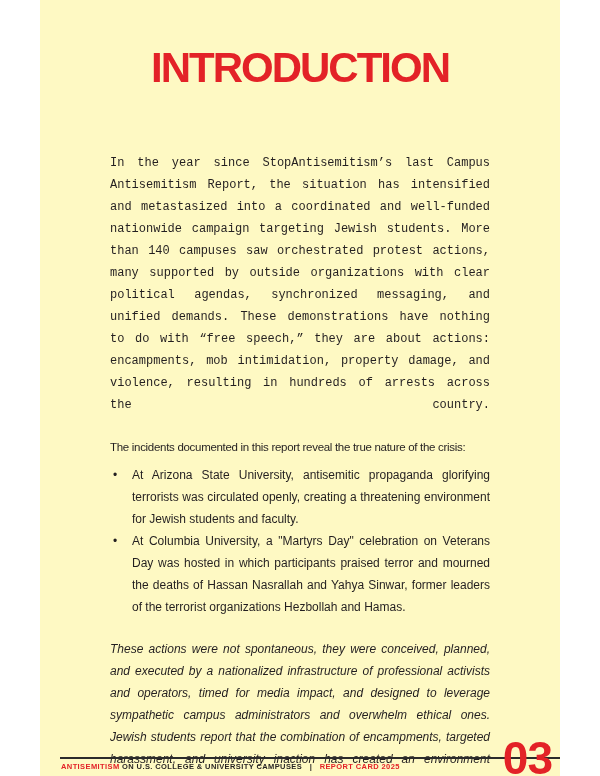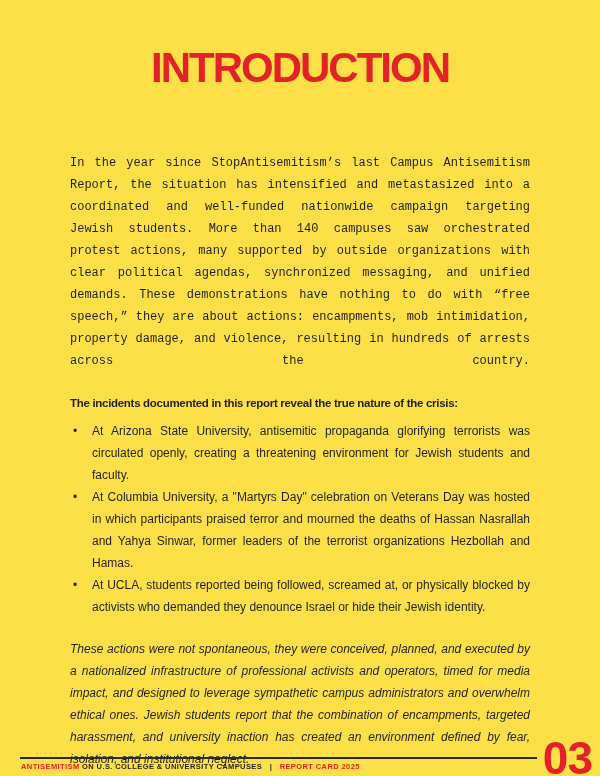--- a/index.html
+++ b/index.html
@@ -1,22 +1,22 @@
 <!DOCTYPE html>
 <html><head>
 <meta charset="utf-8">
 <style>
   * { margin: 0; padding: 0; box-sizing: border-box; }
   html, body { background: #ffffff; }
   .page {
     position: relative;
-    width: 600px;
+    width: 520px;
     height: 776px;
     margin: 0 auto;
-    background: #fde047;
+    background: #fef9c3;
     font-family: "Liberation Sans", sans-serif;
     color: #231f20;
     overflow: hidden;
   }
   .page-title {
     margin-top: 46px;
     text-align: center;
     font-size: 42px;
     font-weight: bold;
     letter-spacing: -2px;
@@ -34,21 +34,21 @@
     line-height: 22px;
     text-align: justify;
   }
   .justify-all {
     text-align-last: justify;
     font-family: Liberation Mono, monospace;
   }
   .crisis-heading {
     margin-top: 20px;
     font-size: 11.5px;
-    font-weight: bold;
+    font-weight: normal;
     letter-spacing: -0.3px;
     white-space: nowrap;
     line-height: 22px;
     color: #231f20;
   }
   .incident-list {
     list-style: none;
     margin-top: 6px;
   }
   .incident-list li {
@@ -107,21 +107,20 @@
   <h1 class="page-title">INTRODUCTION</h1>
 
   <div class="content">
     <p class="body-par justify-all">In the year since StopAntisemitism’s last Campus Antisemitism Report, the situation has intensified and metastasized into a coordinated and well-funded nationwide campaign targeting Jewish students. More than 140 campuses saw orchestrated protest actions, many supported by outside organizations with clear political agendas, synchronized messaging, and unified demands. These demonstrations have nothing to do with “free speech,” they are about actions: encampments, mob intimidation, property damage, and violence, resulting in hundreds of arrests across the country.</p>
 
     <h2 class="crisis-heading">The incidents documented in this report reveal the true nature of the crisis:</h2>
 
     <ul class="incident-list">
       <li>At Arizona State University, antisemitic propaganda glorifying terrorists was circulated openly, creating a threatening environment for Jewish students and faculty.</li>
       <li>At Columbia University, a "Martyrs Day" celebration on Veterans Day was hosted in which participants praised terror and mourned the deaths of Hassan Nasrallah and Yahya Sinwar, former leaders of the terrorist organizations Hezbollah and Hamas.</li>
-      <li>At UCLA, students reported being followed, screamed at, or physically blocked by activists who demanded they denounce Israel or hide their Jewish identity.</li>
     </ul>
 
     <p class="body-par closing-par">These actions were not spontaneous, they were conceived, planned, and executed by a nationalized infrastructure of professional activists and operators, timed for media impact, and designed to leverage sympathetic campus administrators and overwhelm ethical ones. Jewish students report that the combination of encampments, targeted harassment, and university inaction has created an environment defined by fear, isolation, and institutional neglect.</p>
   </div>
 
   <div class="footer-line"></div>
 
   <div class="footer-text">
     <span class="red">ANTISEMITISM </span>
     <span>ON U.S. COLLEGE &amp; UNIVERSITY CAMPUSES</span>

